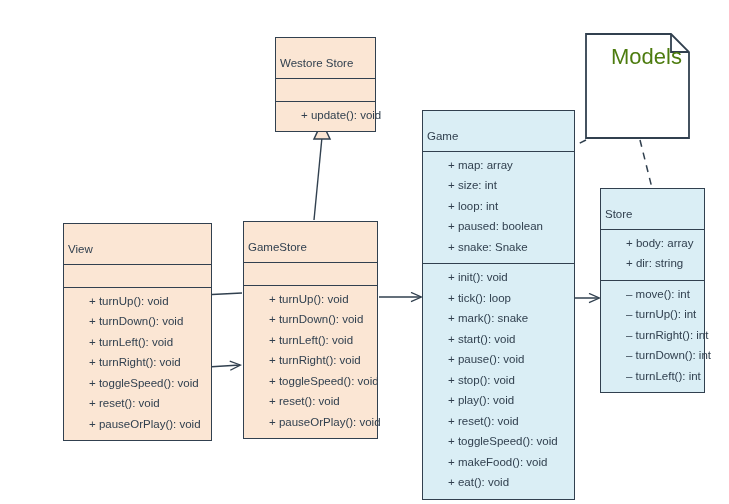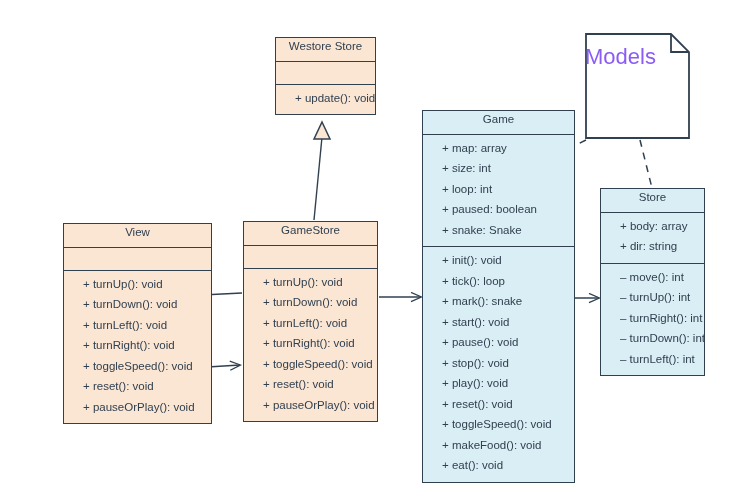--- a/index.html
+++ b/index.html
@@ -31,51 +31,50 @@
   .uml-class {
     position: absolute;
     box-sizing: border-box;
     border: 1.6px solid #31404f;
     background: #fbe6d4;
     font-size: 11.5px;
     line-height: 1;
   }
   .uml-class.blue { background: #daeef5; }
   .class-title {
-    text-align: center;
-    padding: 3px 4px 8px;
+    padding: 20px 4px 8px;
     font-size: 11.5px;
     border-bottom: 1.6px solid #31404f;
     white-space: nowrap;
   }
   .compartment {
     border-bottom: 1.6px solid #31404f;
-    padding: 4px 10px 5px;
+    padding: 4px 16px 5px;
   }
   .compartment:last-child { border-bottom: none; }
   .compartment.empty {
     min-height: 22px;
     padding: 0;
   }
   .member {
     padding: 4px 9px 5px;
     font-size: 11.5px;
     white-space: nowrap;
   }
   .note {
     position: absolute;
     box-sizing: border-box;
     background: #ffffff;
   }
   .note-label {
     position: absolute;
-    left: 0;
+    left: 26px;
     top: 11px;
     font-size: 22px;
-    color: #8b5cf6;
+    color: #4d7c0f;
     white-space: nowrap;
   }
 </style>
 </head>
 <body>
 
 <div id="canvas">
 
   <svg id="edge-layer" viewBox="0 0 729 504" xmlns="http://www.w3.org/2000/svg">
     <defs>

